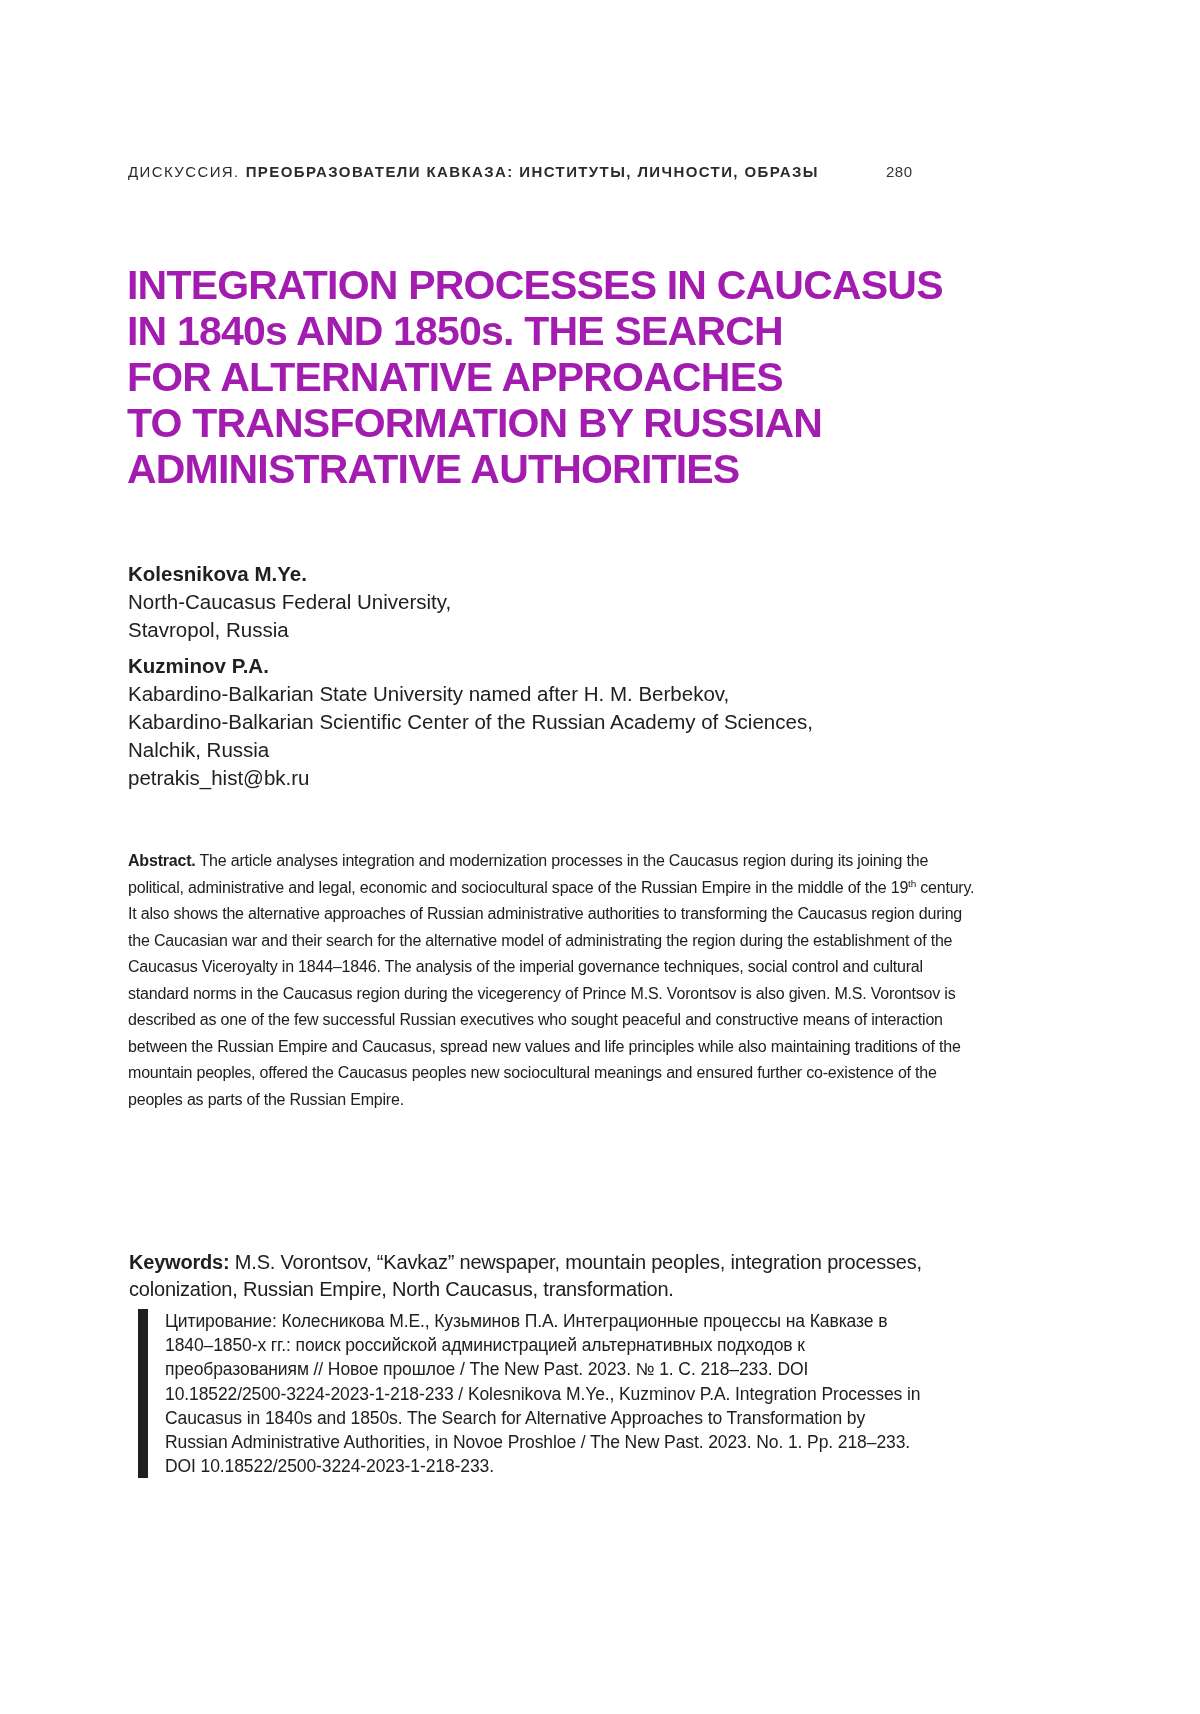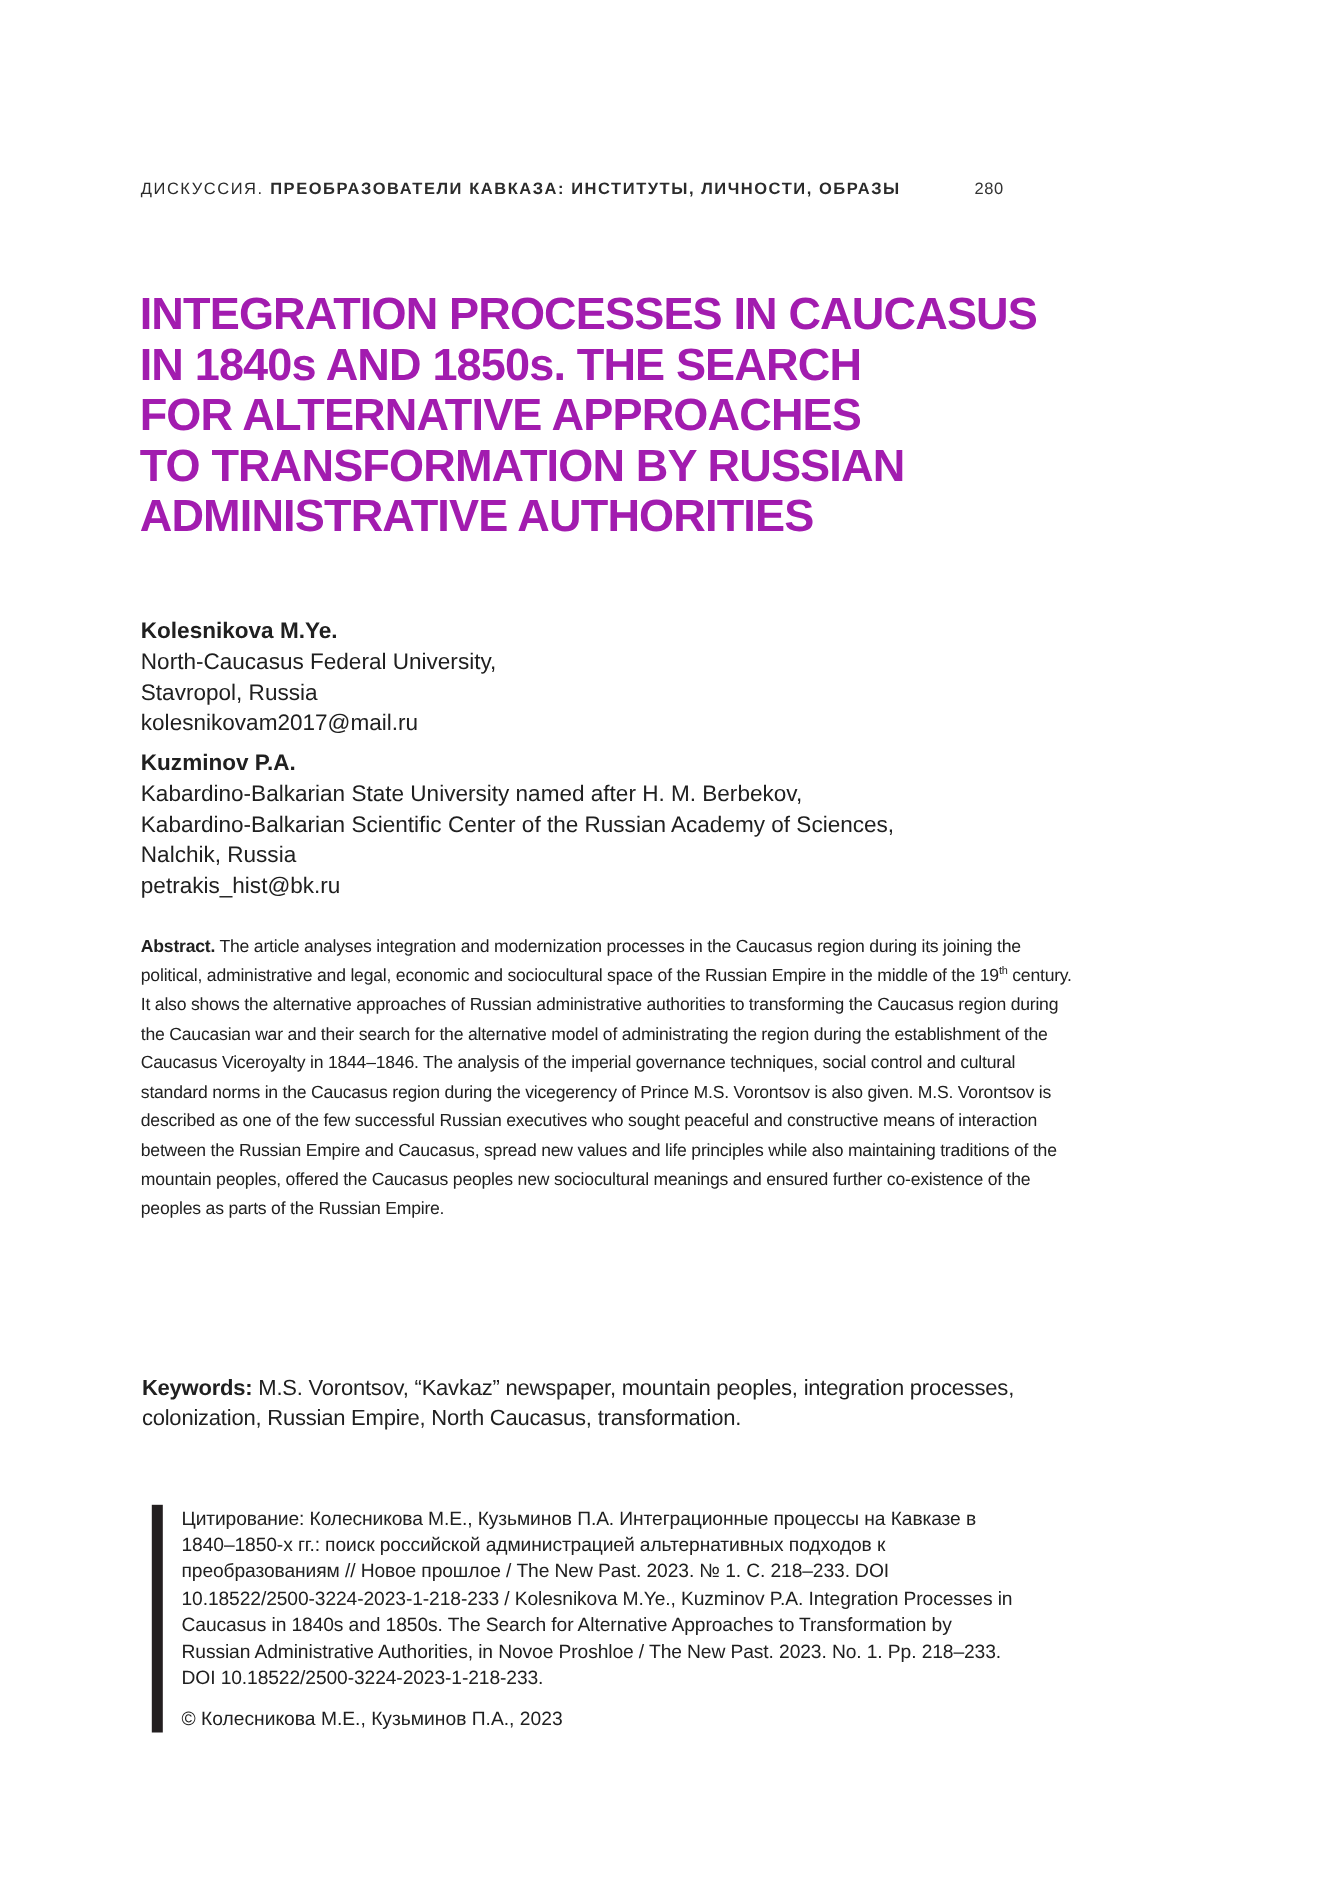--- a/index.html
+++ b/index.html
@@ -87,21 +87,21 @@
     font-size: 20px;
     line-height: 26.5px;
     letter-spacing: -0.2px;
     color: #202020;
   }
 
   
   .citation-block {
     position: absolute;
     left: 138px;
-    top: 1368px;
+    top: 1309px;
     display: flex;
     align-items: stretch;
   }
   .citation-bar {
     width: 10px;
     background: #231f20;
     flex-shrink: 0;
     margin-right: 17px;
   }
   .citation-content { width: 762px; }
@@ -134,36 +134,34 @@
     <span class="title-line">FOR ALTERNATIVE APPROACHES</span>
     <span class="title-line">TO TRANSFORMATION BY RUSSIAN</span>
     <span class="title-line">ADMINISTRATIVE AUTHORITIES</span>
   </h1>
 
   <section class="authors">
     <div class="author">
       <div class="author-name">Kolesnikova M.Ye.</div>
       <div class="author-affiliation">North-Caucasus Federal University,</div>
       <div class="author-affiliation">Stavropol, Russia</div>
-      <div class="author-email">kolesnikovam2017@mail.ru</div>
     </div>
     <div class="author">
       <div class="author-name">Kuzminov P.A.</div>
       <div class="author-affiliation">Kabardino-Balkarian State University named after H. M. Berbekov,</div>
       <div class="author-affiliation">Kabardino-Balkarian Scientific Center of the Russian Academy of Sciences,</div>
       <div class="author-affiliation">Nalchik, Russia</div>
       <div class="author-email">petrakis_hist@bk.ru</div>
     </div>
   </section>
 
   <p class="abstract"><span class="bold-lead">Abstract.</span><span> The article analyses integration and modernization processes in the Caucasus region during its joining the political, administrative and legal, economic and sociocultural space of the Russian Empire in the middle of the 19</span><sup>th</sup><span> century. It also shows the alternative approaches of Russian administrative authorities to transforming the Caucasus region during the Caucasian war and their search for the alternative model of administrating the region during the establishment of the Caucasus Viceroyalty in 1844–1846. The analysis of the imperial governance techniques, social control and cultural standard norms in the Caucasus region during the vicegerency of Prince M.S. Vorontsov is also given. M.S. Vorontsov is described as one of the few successful Russian executives who sought peaceful and constructive means of interaction between the Russian Empire and Caucasus, spread new values and life principles while also maintaining traditions of the mountain peoples, offered the Caucasus peoples new sociocultural meanings and ensured further co-existence of the peoples as parts of the Russian Empire.</span></p>
 
   <p class="keywords"><span class="bold-lead">Keywords:</span><span> M.S. Vorontsov, “Kavkaz” newspaper, mountain peoples, integration processes, colonization, Russian Empire, North Caucasus, transformation.</span></p>
 
   <div class="citation-block">
     <div class="citation-bar"></div>
     <div class="citation-content">
       <div class="citation-text">Цитирование: Колесникова М.Е., Кузьминов П.А. Интеграционные процессы на Кавказе в 1840–1850-х гг.: поиск российской администрацией альтернативных подходов к преобразованиям // Новое прошлое / The New Past. 2023. № 1. С. 218–233. DOI 10.18522/2500-3224-2023-1-218-233 / Kolesnikova M.Ye., Kuzminov P.A. Integration Processes in Caucasus in 1840s and 1850s. The Search for Alternative Approaches to Transformation by Russian Administrative Authorities, in Novoe Proshloe / The New Past. 2023. No. 1. Pp. 218–233. DOI 10.18522/2500-3224-2023-1-218-233.</div>
-      <div class="copyright">© Колесникова М.Е., Кузьминов П.А., 2023</div>
     </div>
   </div>
 
 </div>
 
 </body></html>

